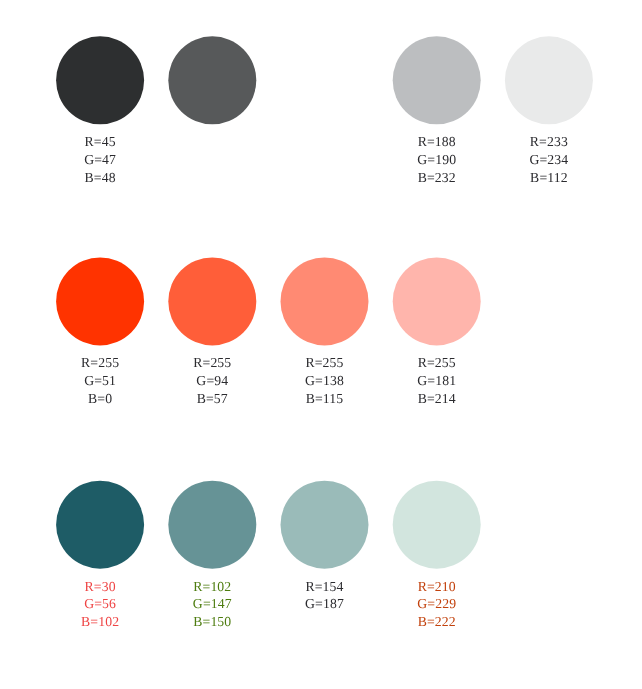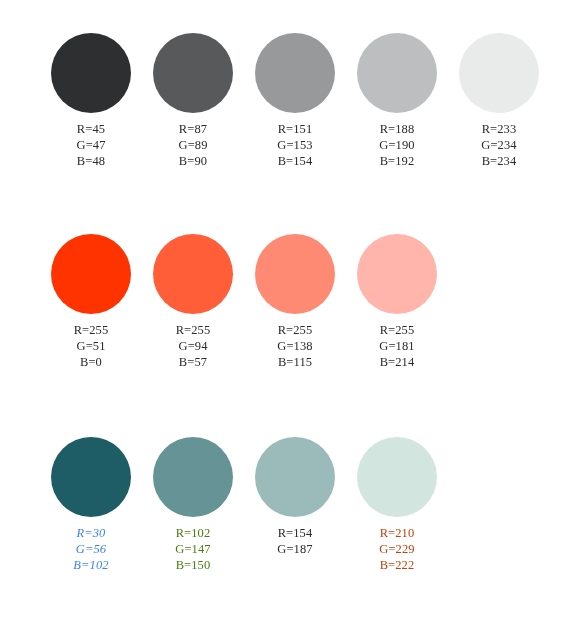--- a/index.html
+++ b/index.html
@@ -85,51 +85,38 @@
       <div class="swatch-circle" style="background-color: rgb(45, 47, 48);"></div>
       <div class="swatch-label" style="color: rgb(43, 43, 47);">
         <span class="channel">R=45</span>
         <span class="channel">G=47</span>
         <span class="channel">B=48</span>
       </div>
     </div>
 
     <div class="swatch col-1">
       <div class="swatch-circle" style="background-color: rgb(87, 89, 90);"></div>
-      <div class="swatch-label" style="color: rgb(43, 43, 47);">
-        <span class="channel">R=87</span>
-        <span class="channel">G=89</span>
-        <span class="channel">B=90</span>
-      </div>
     </div>
 
-    <div class="swatch col-2">
-      <div class="swatch-circle" style="background-color: rgb(151, 153, 154);"></div>
-      <div class="swatch-label" style="color: rgb(43, 43, 47);">
-        <span class="channel">R=151</span>
-        <span class="channel">G=153</span>
-        <span class="channel">B=154</span>
-      </div>
-    </div>
 
     <div class="swatch col-3">
       <div class="swatch-circle" style="background-color: rgb(188, 190, 192);"></div>
       <div class="swatch-label" style="color: rgb(43, 43, 47);">
         <span class="channel">R=188</span>
         <span class="channel">G=190</span>
-        <span class="channel">B=192</span>
+        <span class="channel">B=232</span>
       </div>
     </div>
 
     <div class="swatch col-4">
       <div class="swatch-circle" style="background-color: rgb(233, 234, 234);"></div>
       <div class="swatch-label" style="color: rgb(43, 43, 47); text-align: center;">
         <span class="channel">R=233</span>
         <span class="channel">G=234</span>
-        <span class="channel">B=234</span>
+        <span class="channel">B=112</span>
       </div>
     </div>
 
   </div>
 
   <div class="swatch-row row-1">
 
     <div class="swatch col-0">
       <div class="swatch-circle" style="background-color: rgb(255, 51, 0);"></div>
       <div class="swatch-label" style="color: rgb(43, 43, 47);">
@@ -165,21 +152,21 @@
         <span class="channel">B=214</span>
       </div>
     </div>
 
   </div>
 
   <div class="swatch-row row-2">
 
     <div class="swatch col-0">
       <div class="swatch-circle" style="background-color: rgb(30, 92, 102);"></div>
-      <div class="swatch-label" style="color: #3b82f6; font-style: italic;">
+      <div class="swatch-label" style="color: #ef4444;">
         <span class="channel">R=30</span>
         <span class="channel">G=56</span>
         <span class="channel">B=102</span>
       </div>
     </div>
 
     <div class="swatch col-1">
       <div class="swatch-circle" style="background-color: rgb(102, 147, 150);"></div>
       <div class="swatch-label" style="color: #4d7c0f;">
         <span class="channel">R=102</span>

